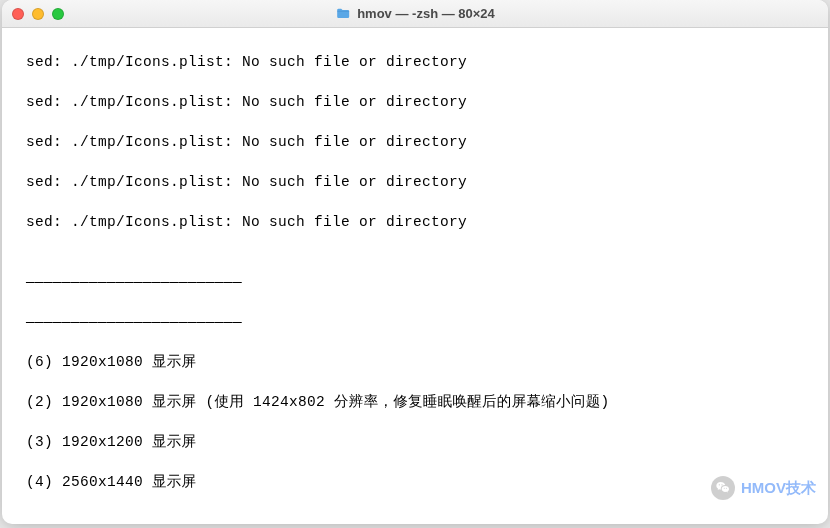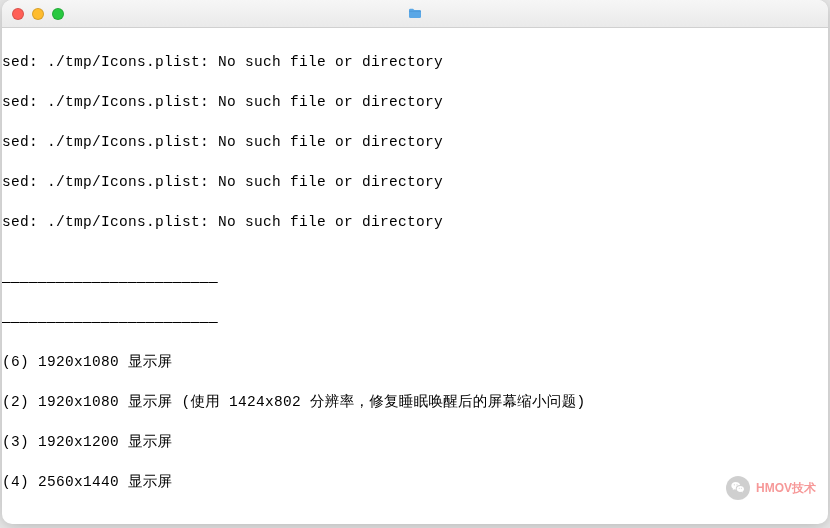--- a/index.html
+++ b/index.html
@@ -55,21 +55,21 @@
     display: flex;
     align-items: center;
     gap: 6px;
     font-size: 13px;
     color: #4a4a4a;
     font-weight: 600;
   }
   .folder-icon-svg { width: 16px; height: 16px; display: block; }
   .term {
     flex: 1;
-    padding: 4px 8px 8px 0;
+    padding: 4px 8px 8px 24px;
     font-family: "SF Mono", Menlo, Consolas, "Courier New", monospace;
     font-size: 14.5px;
     line-height: 20px;
     color: #000;
     white-space: pre;
     overflow: hidden;
     letter-spacing: 0.3px;
   }
   .watermark {
     position: absolute;
@@ -85,22 +85,22 @@
     width: 24px;
     height: 24px;
     border-radius: 50%;
     background: #a9a9a9;
     display: flex;
     align-items: center;
     justify-content: center;
     color: #fff;
   }
   .wm-text {
-    color: #ef4444;
-    font-size: 12px;
+    color: #3b82f6;
+    font-size: 15px;
     font-weight: 600;
   }
 </style>
 </head>
 <body>
 
 <div class="window">
 
   <div class="titlebar">
     <div class="traffic-lights">
@@ -108,20 +108,21 @@
       <div class="light yellow"></div>
       <div class="light green"></div>
     </div>
     <div class="title-center">
       <span>
         <svg class="folder-icon-svg" viewBox="0 0 24 24" fill="none">
           <path d="M3 6a2 2 0 0 1 2-2h4l2 2h8a2 2 0 0 1 2 2v8a2 2 0 0 1-2 2H5a2 2 0 0 1-2-2V6z" fill="#5aa7e6"></path>
           <path d="M3 8h18" stroke="#3d87c9" stroke-width="0.6"></path>
         </svg>
       </span>
+      <span>hmov — -zsh — 80×24</span>
     </div>
   </div>
 
   <div class="term">
 <div>sed: ./tmp/Icons.plist: No such file or directory</div>
 <div>sed: ./tmp/Icons.plist: No such file or directory</div>
 <div>sed: ./tmp/Icons.plist: No such file or directory</div>
 <div>sed: ./tmp/Icons.plist: No such file or directory</div>
 <div>sed: ./tmp/Icons.plist: No such file or directory</div>
 <div></div>

